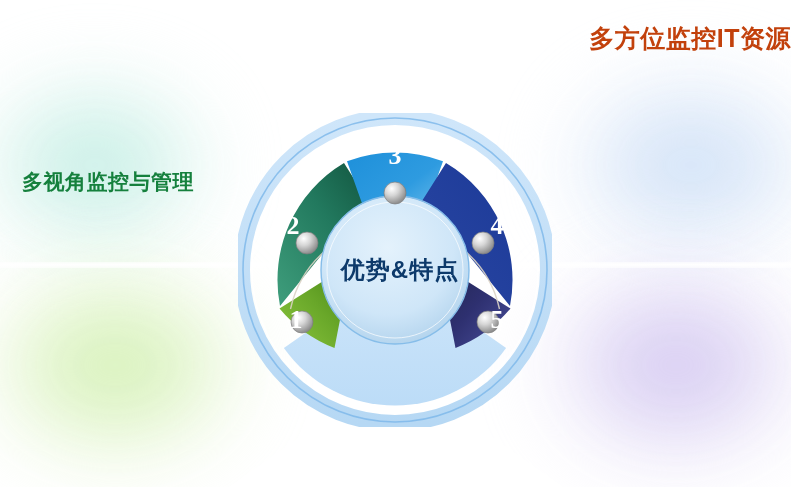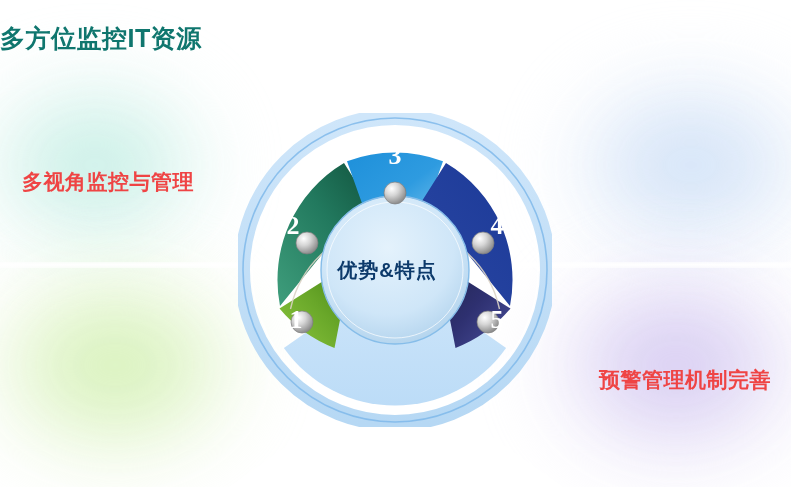--- a/index.html
+++ b/index.html
@@ -45,38 +45,38 @@
 
   
   #wheel{
     position:absolute;left:238px;top:113px;width:314px;height:314px;
   }
   #wheel svg{display:block;width:314px;height:314px;}
 
   
   .lbl{
     position:absolute;
-    color:#ef4444;
+    color:#15803d;
     font-weight:bold;
     white-space:nowrap;
     letter-spacing:.5px;
   }
   #label-top{
-    left:0;right:0;top:22px;text-align:left;
-    font-size:25px;color:#0f766e;
+    left:0;right:0;top:22px;text-align:right;
+    font-size:25px;color:#c2410c;
   }
   #label-left-top{left:22px;top:168px;font-size:21px;}
   #label-left-bottom{left:28px;top:366px;font-size:21px;}
   #label-right-top{right:20px;top:168px;font-size:21px;}
   #label-right-bottom{right:20px;top:366px;font-size:21px;}
 
   #center-text{
-    position:absolute;left:230px;top:113px;width:314px;height:314px;
+    position:absolute;left:243px;top:113px;width:314px;height:314px;
     display:flex;align-items:center;justify-content:center;
-    font-size:20px;font-weight:bold;color:#0d3a6b;
+    font-size:24px;font-weight:bold;color:#0d3a6b;
     letter-spacing:1px;
     pointer-events:none;
   }
 
   .num{
     font-family:"Liberation Serif","DejaVu Serif",serif;
     font-size:26px;font-weight:bold;fill:#ffffff;
     text-anchor:middle;dominant-baseline:middle;
   }
 </style>
@@ -176,15 +176,14 @@
       <text class="num" x="157" y="45">3</text>
       <text class="num" x="259" y="115">4</text>
       <text class="num" x="259" y="209">5</text>
     </svg>
   </div>
 
   <div id="center-text">优势&amp;特点</div>
 
   <div class="lbl" id="label-top">多方位监控IT资源</div>
   <div class="lbl" id="label-left-top">多视角监控与管理</div>
-  <div class="lbl" id="label-right-bottom">预警管理机制完善</div>
 
 </div>
 
 </body></html>

